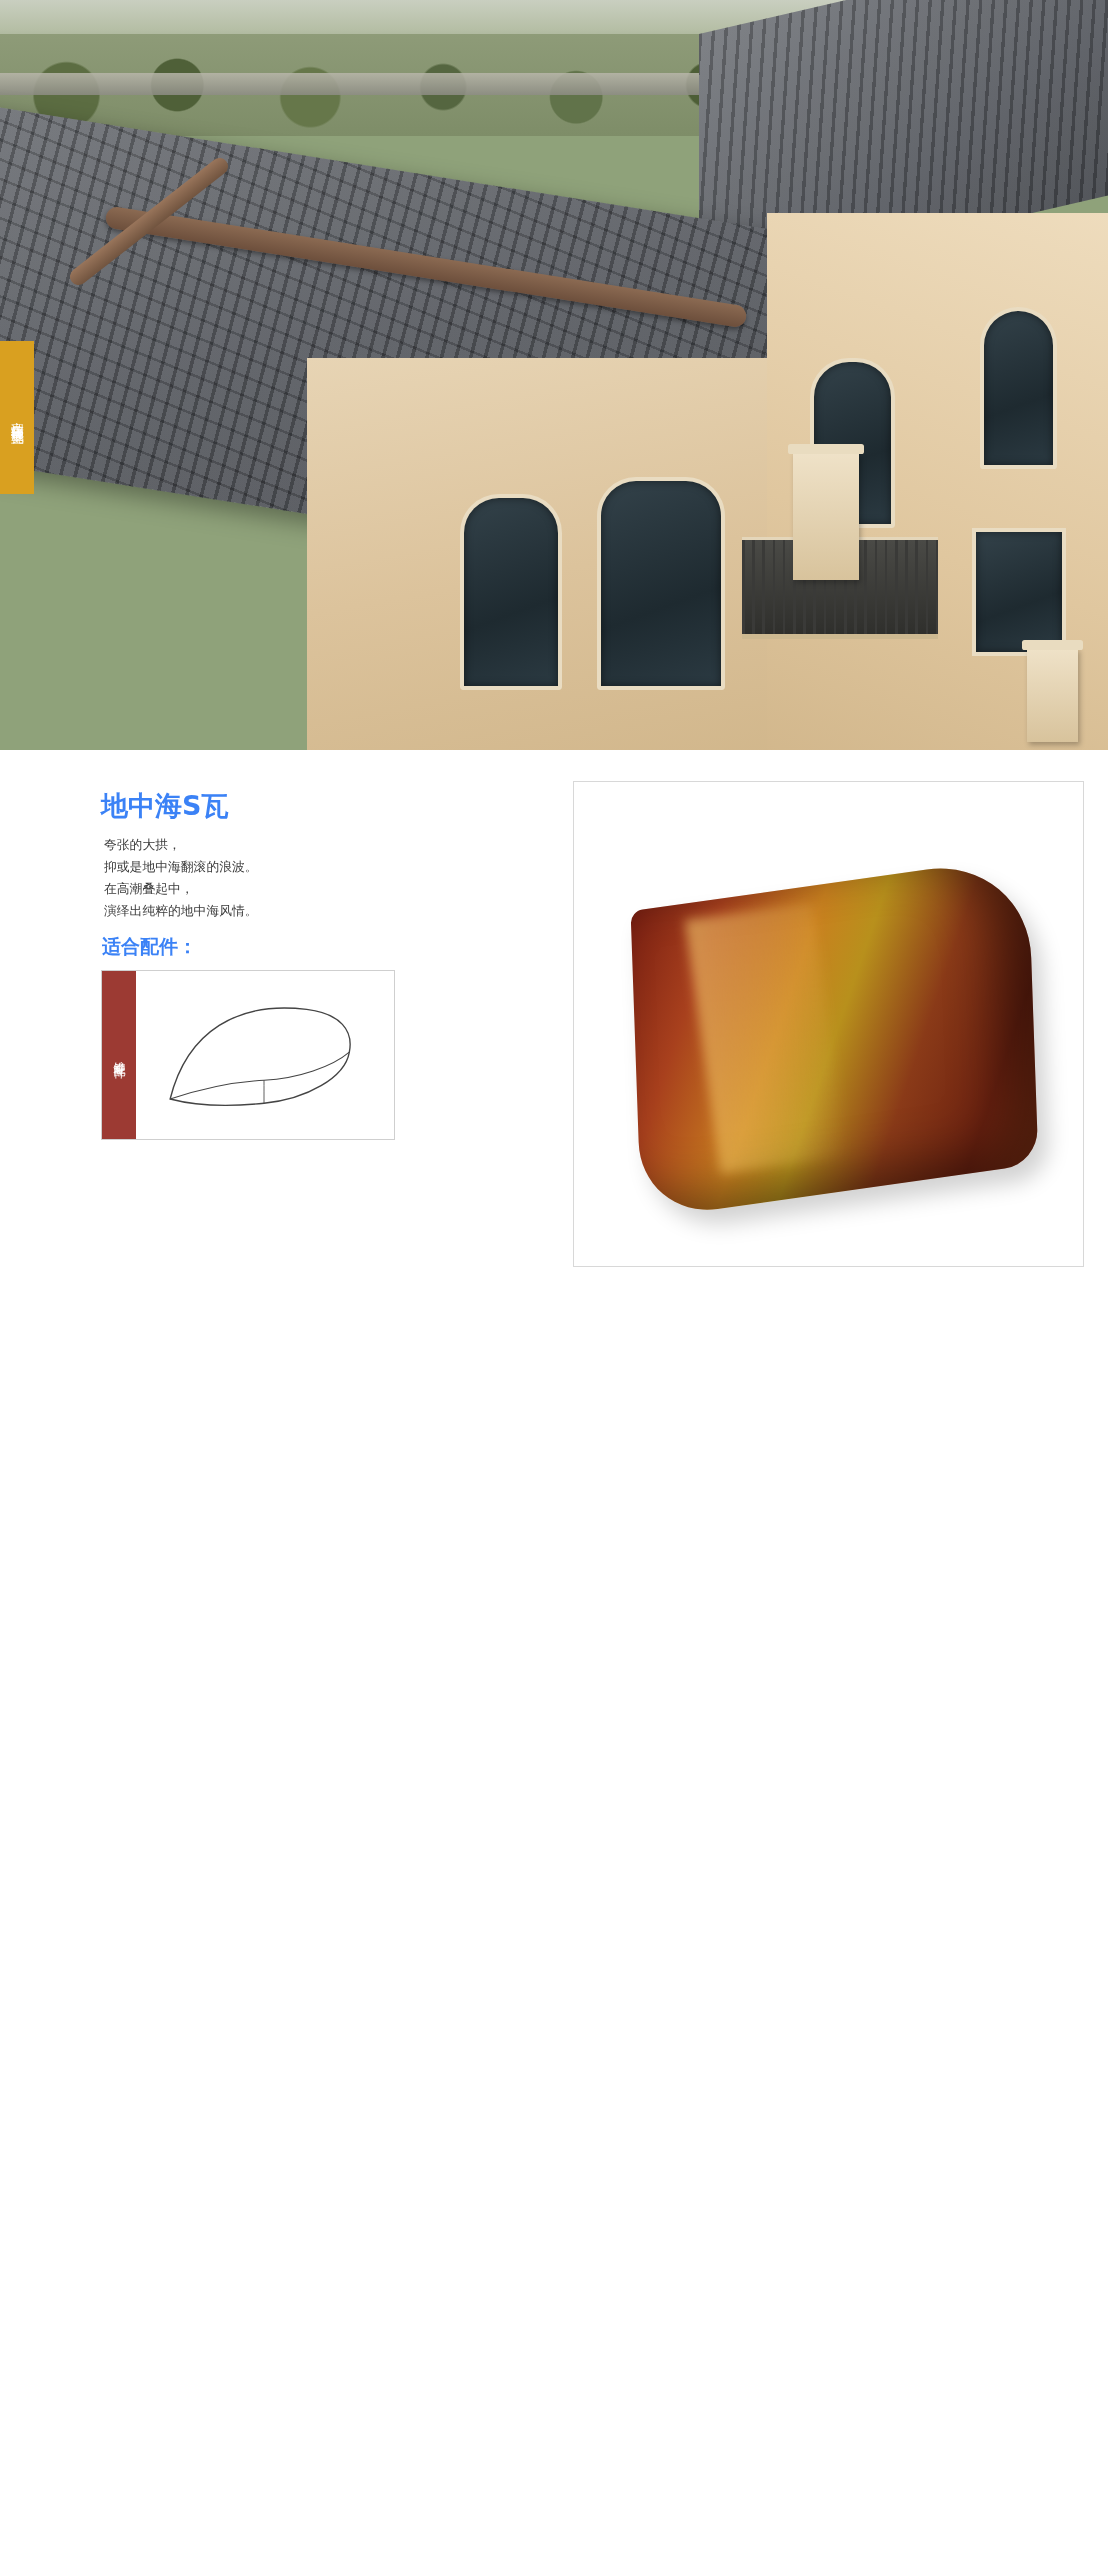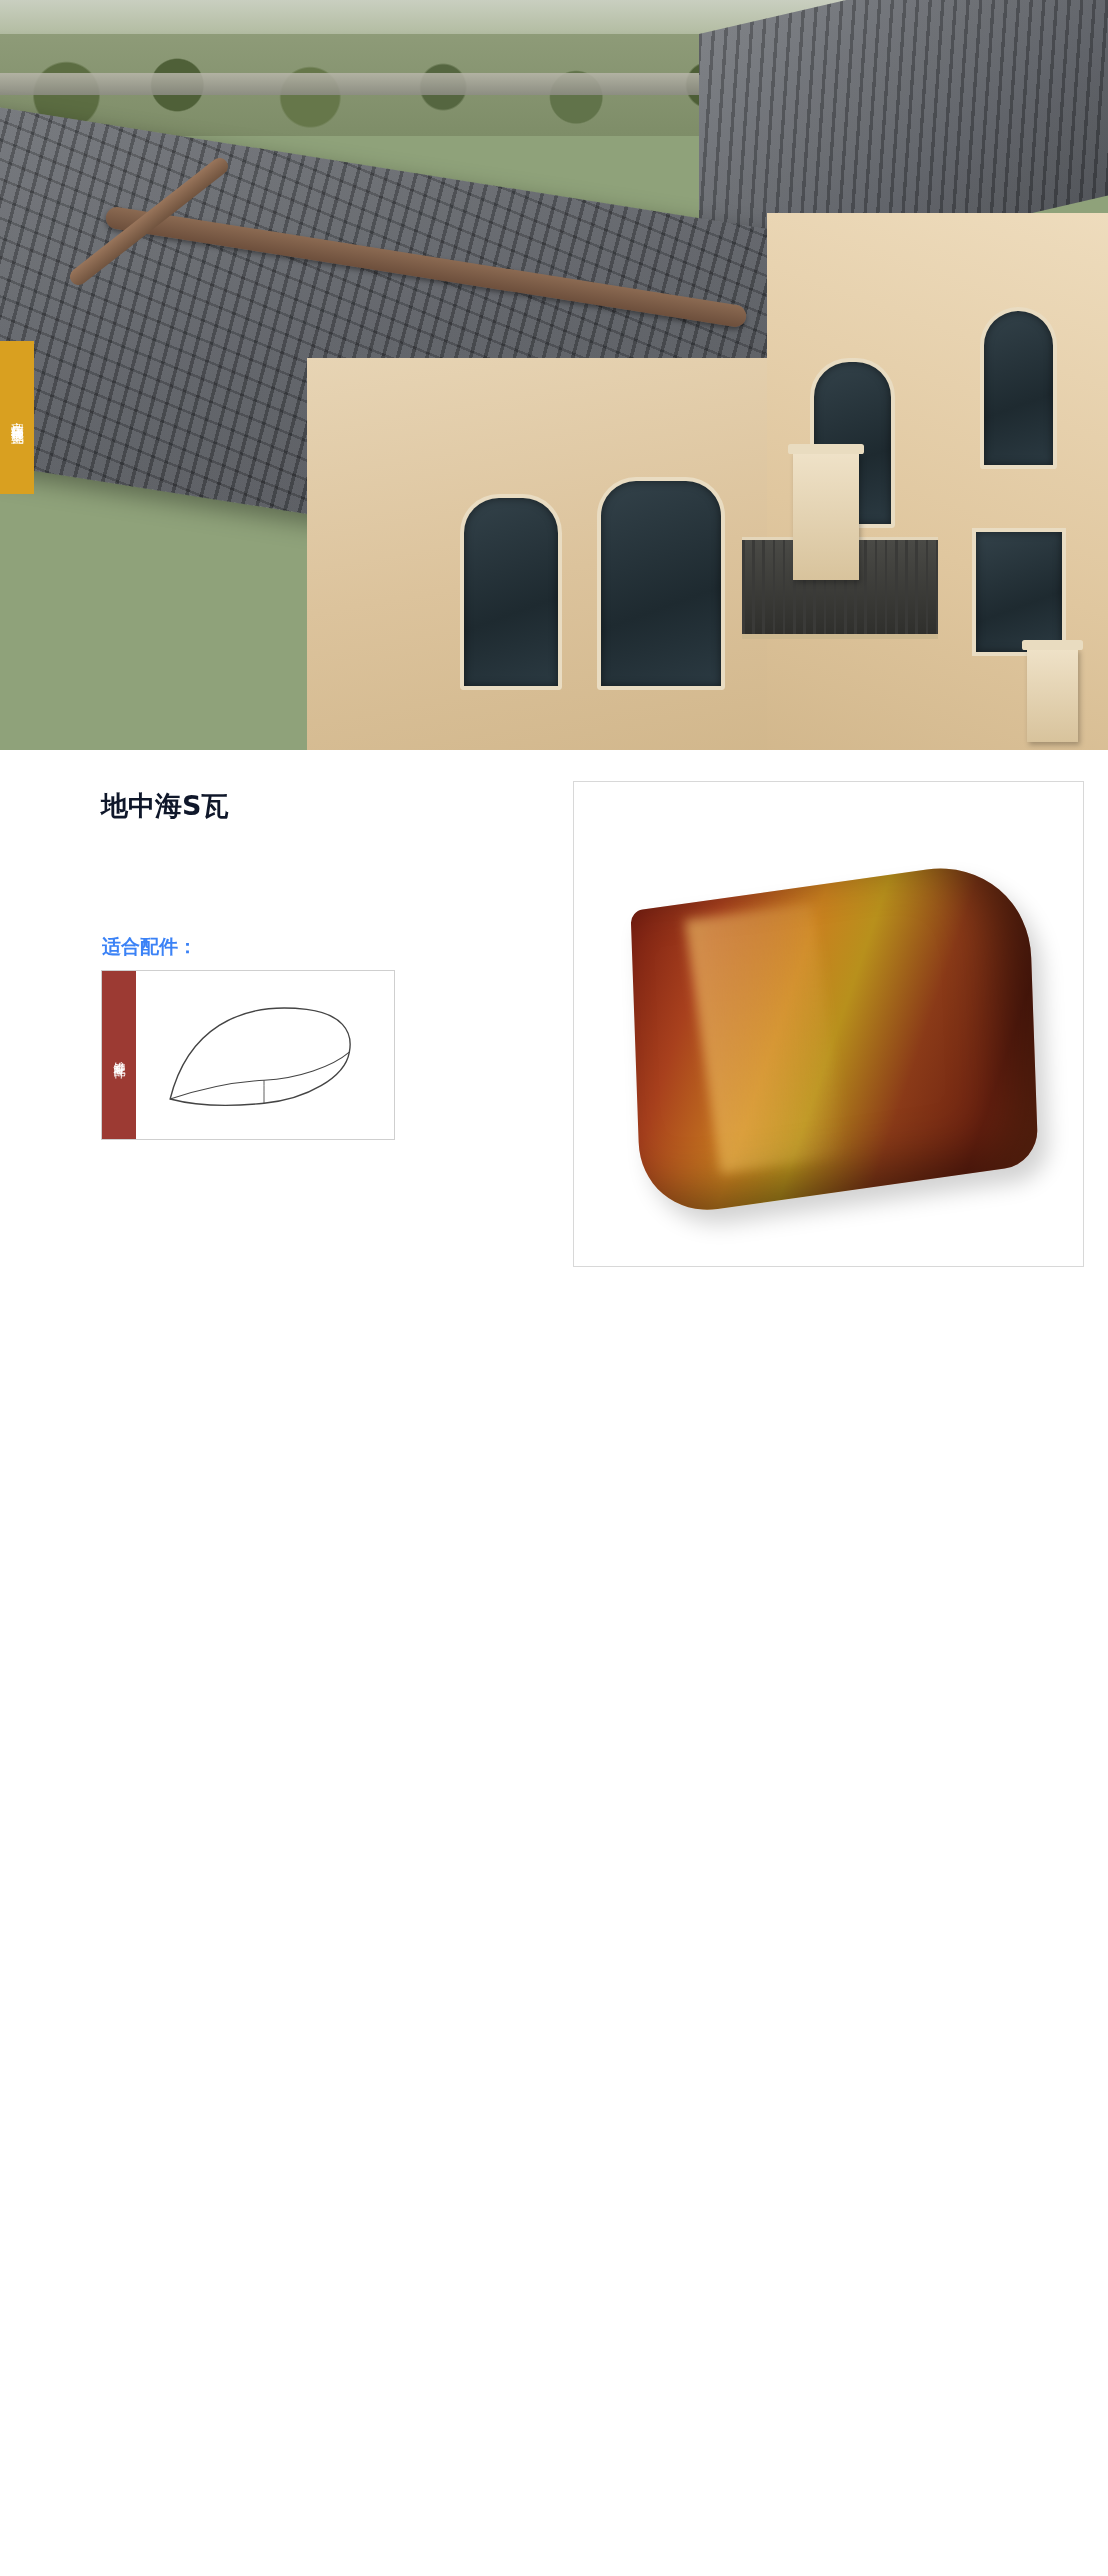--- a/index.html
+++ b/index.html
@@ -127,21 +127,21 @@
     display:flex; align-items:center; justify-content:center;
     writing-mode:vertical-rl;
     text-orientation:upright;
     font-family:"DejaVu Sans", sans-serif;
   }
 
   
   .sec2 { position:relative; padding:34px 0 0 0; }
   .title-cn {
     position:absolute; left:101px; top:38px;
-    font-size:27px; font-weight:bold; color:#0f172a;
+    font-size:27px; font-weight:bold; color:#3b82f6;
     font-family:"DejaVu Sans", sans-serif;
   }
   .poem {
     position:absolute; left:104px; top:84px;
     font-size:12.8px; line-height:22px; color:#3b3b3b;
     font-family:"DejaVu Serif", serif;
   }
   .fit-title {
     position:absolute; left:102px; top:184px;
     font-size:19px; font-weight:bold; color:#3b82f6;
@@ -295,20 +295,26 @@
     <div class="chimney" style="left:793px;top:452px;width:66px;height:128px;"></div>
     <div class="chimney" style="left:1027px;top:648px;width:51px;height:94px;"></div>
 
     <div class="hero-tab">高端辊压成型瓦</div>
   </div>
 
   <div class="sec2" style="height:546px;">
 
     <div class="title-cn">地中海S瓦</div>
 
+    <div class="poem">
+      <div>夸张的大拱，</div>
+      <div>抑或是地中海翻滚的浪波。</div>
+      <div>在高潮叠起中，</div>
+      <div>演绎出纯粹的地中海风情。</div>
+    </div>
 
     <div class="fit-title">适合配件：</div>
 
     <div class="acc-box">
       <div class="acc-label">锥脊配件</div>
       <div class="acc-draw">
         <svg width="256" height="169" viewBox="0 0 300 198">
           <path d="M40 150 C60 70, 120 35, 200 45 C240 50, 255 70, 250 95 C245 125, 200 150, 150 155 C110 159, 70 158, 40 150 Z" fill="none" stroke="#444" stroke-width="1.6"></path>
           <path d="M40 150 C70 140, 110 130, 150 128 C190 126, 230 112, 250 95" fill="none" stroke="#444" stroke-width="1.2"></path>
           <path d="M150 155 C150 145, 150 136, 150 128" fill="none" stroke="#444" stroke-width="1"></path>

